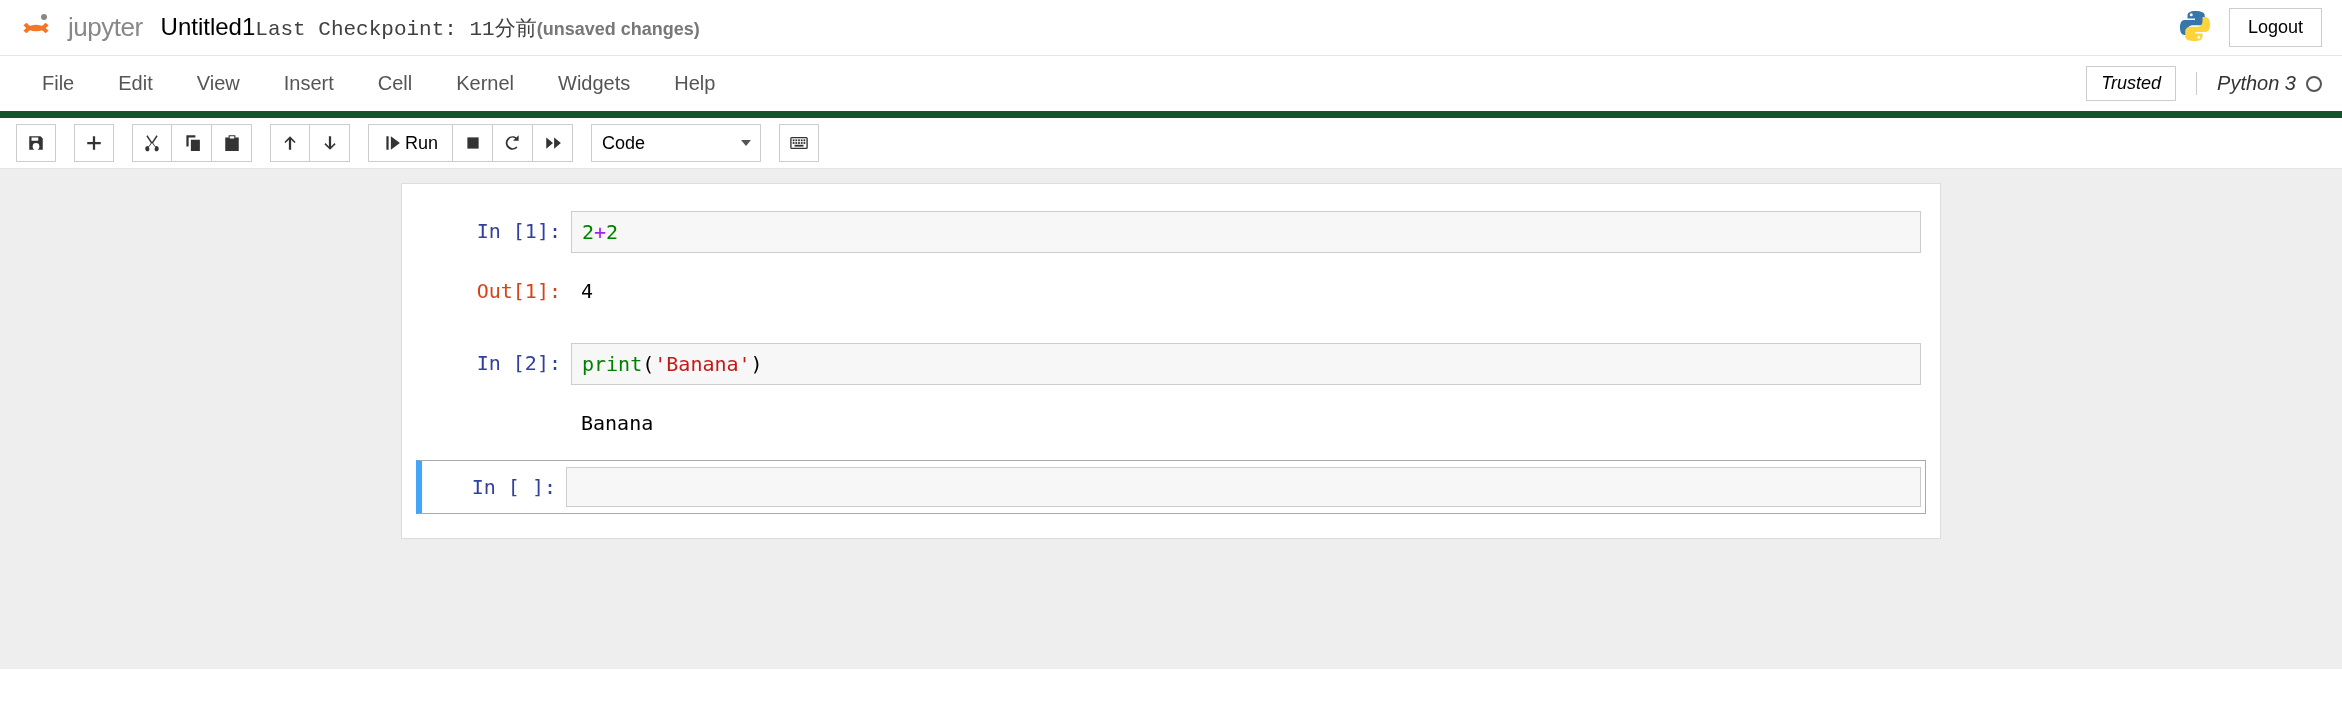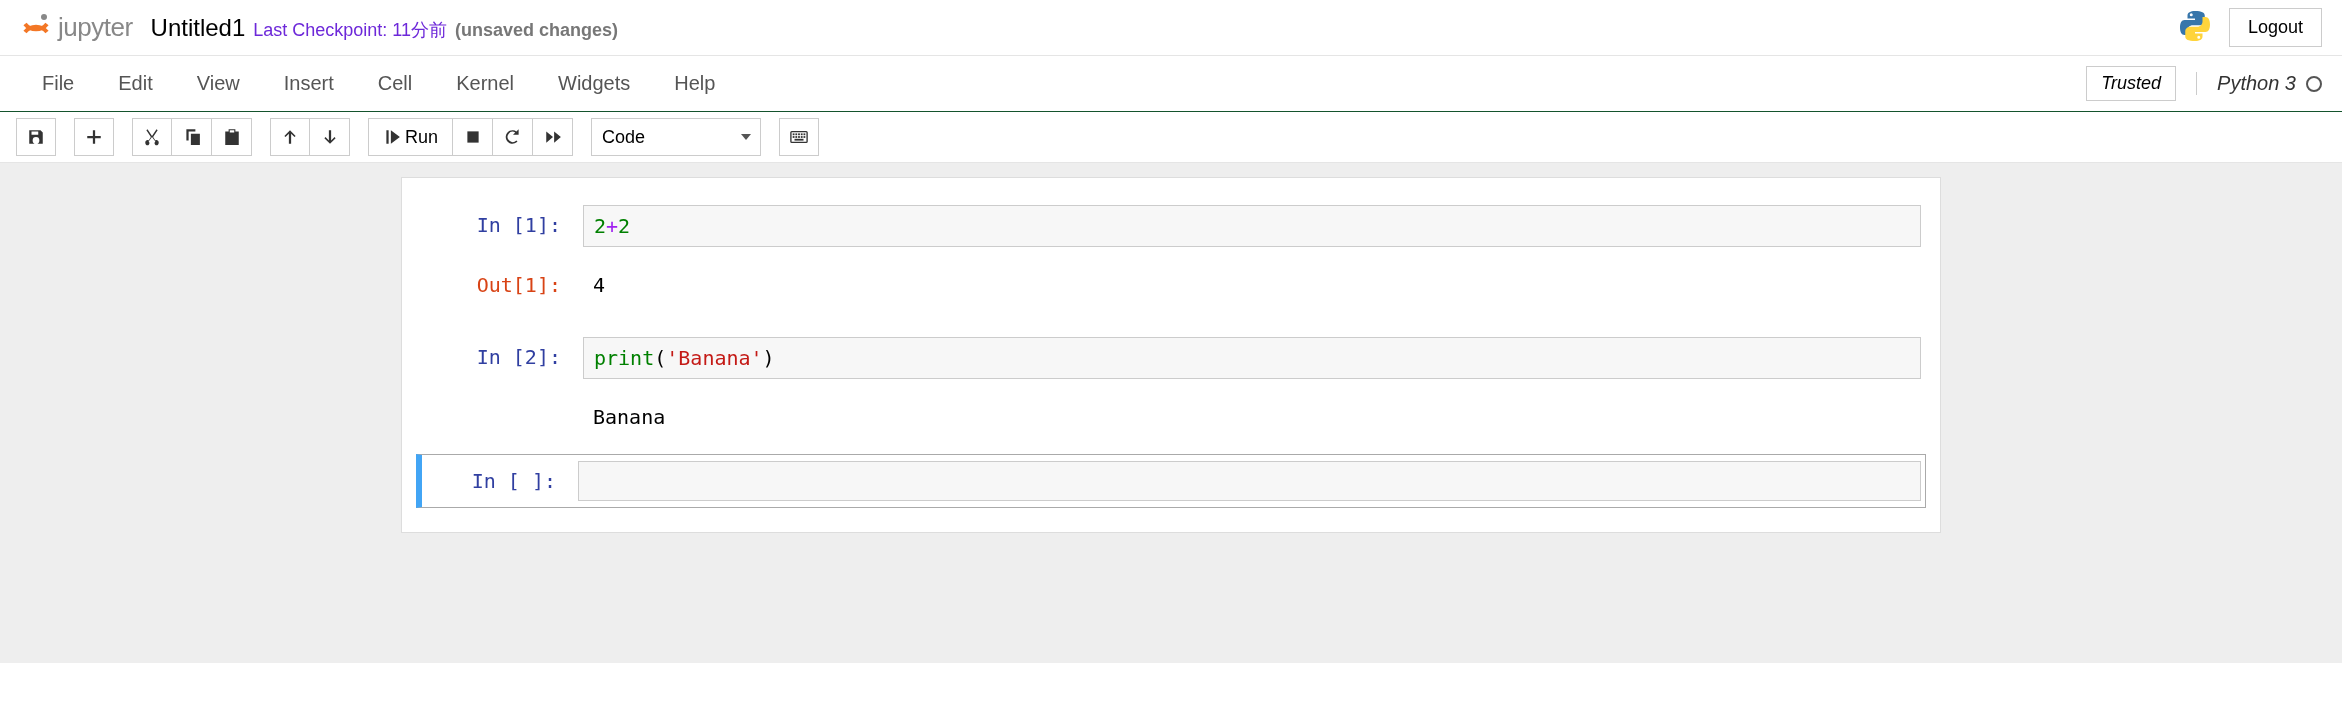--- a/index.html
+++ b/index.html
@@ -1,28 +1,28 @@
 <!DOCTYPE html>
 <html><head>
 <meta charset="utf-8">
 <style>
 * { box-sizing: border-box; margin: 0; padding: 0; }
 body { font-family: "Helvetica Neue", Helvetica, Arial, sans-serif; font-size: 14px; background: #fff; color: #000; }
 
 .header { display: flex; align-items: center; padding: 8px 20px; border-bottom: 1px solid #e5e5e5; }
-.logo { display: flex; align-items: center; gap: 6px; }
+.logo { display: flex; align-items: center; gap: 16px; }
 .logo-text { font-size: 26px; color: #888; letter-spacing: -0.5px; }
-.title-area { margin-left: 18px; display: flex; align-items: baseline; gap: 8px; }
+.title-area { margin-left: 18px; display: flex; align-items: baseline; gap: 0; }
 .notebook-title { font-size: 24px; color: #000; }
-.checkpoint { font-size: 18px; color: #6d28d9; }
+.checkpoint { font-size: 21px; color: #404040; font-family: Liberation Mono, monospace; }
 .unsaved { font-size: 18px; color: #777; font-weight: bold; }
 .header-right { margin-left: auto; display: flex; align-items: center; gap: 16px; }
 .logout-btn { border: 1px solid #ccc; background: #fff; padding: 8px 18px; font-size: 18px; cursor: pointer; }
 
-.menubar { display: flex; align-items: center; padding: 6px 20px; border-bottom: 1px solid #14532d; }
+.menubar { display: flex; align-items: center; padding: 6px 20px; border-bottom: 7px solid #14532d; }
 .menu-item { padding: 10px 22px; font-size: 20px; color: #555; cursor: pointer; }
 .menubar-right { margin-left: auto; display: flex; align-items: center; gap: 20px; font-style: italic; }
 .trusted { border: 1px solid #ccc; padding: 6px 14px; font-size: 18px; }
 .kernel-name { font-size: 20px; color: #333; display: flex; align-items: center; gap: 10px; border-left: 1px solid #ccc; padding-left: 20px; }
 .kernel-circle { display:inline-block; width:16px; height:16px; border:2px solid #555; border-radius:50%; }
 
 .toolbar { display: flex; align-items: center; padding: 6px 16px; border-bottom: 1px solid #e5e5e5; gap: 4px; background:#fff;}
 .tb-group { display: flex; margin-right: 14px; }
 .tb-btn { border: 1px solid #ccc; background: #fff; min-width: 40px; height: 38px; display: flex; align-items: center; justify-content: center; cursor: pointer; font-size: 16px; padding: 0 10px; }
 .tb-group .tb-btn + .tb-btn { border-left: none; }
@@ -33,21 +33,21 @@
 .select-wrap::before { content: ""; position: absolute; right: 10px; top: calc(50% - 10px); width: 0; height: 0; border-left: 5px solid transparent; border-right: 5px solid transparent; border-bottom: 6px solid #555; pointer-events:none;}
 
 .page-bg { background: #eee; padding: 14px; min-height: 500px; }
 .notebook { background: #fff; border: 1px solid #ddd; padding: 20px 14px; max-width: 1540px; margin: 0 auto; }
 
 .cell { display: flex; margin-bottom: 4px; padding: 6px 4px; border: 1px solid transparent; }
 .cell.selected { border: 1px solid #aaa; border-left: 6px solid #42a5f5; padding-left: 0;}
 .prompt { width: 150px; text-align: right; padding: 8px 10px 0 0; font-family: "Menlo", "Monaco", monospace; font-size: 20px; flex-shrink: 0;}
 .prompt.in { color: #303fa1; }
 .prompt.out { color: #d84315; }
-.cell-body { flex: 1; margin-left: 12px; }
+.cell-body { flex: 1; }
 .input-area { border: 1px solid #ccc; background: #f7f7f7; padding: 8px 10px; font-family: "Menlo", "Monaco", monospace; font-size: 20px; min-height: 40px; white-space: pre; }
 .output-area { padding: 8px 10px; font-family: "Menlo", "Monaco", monospace; font-size: 20px; }
 
 .tok-num { color: #008000; }
 .tok-op { color: #a020f0; }
 .tok-func { color: #008000; }
 .tok-str { color: #c41a16; }
 .tok-paren { color: #000; }
 
 .icon-svg { width: 18px; height: 18px; }

